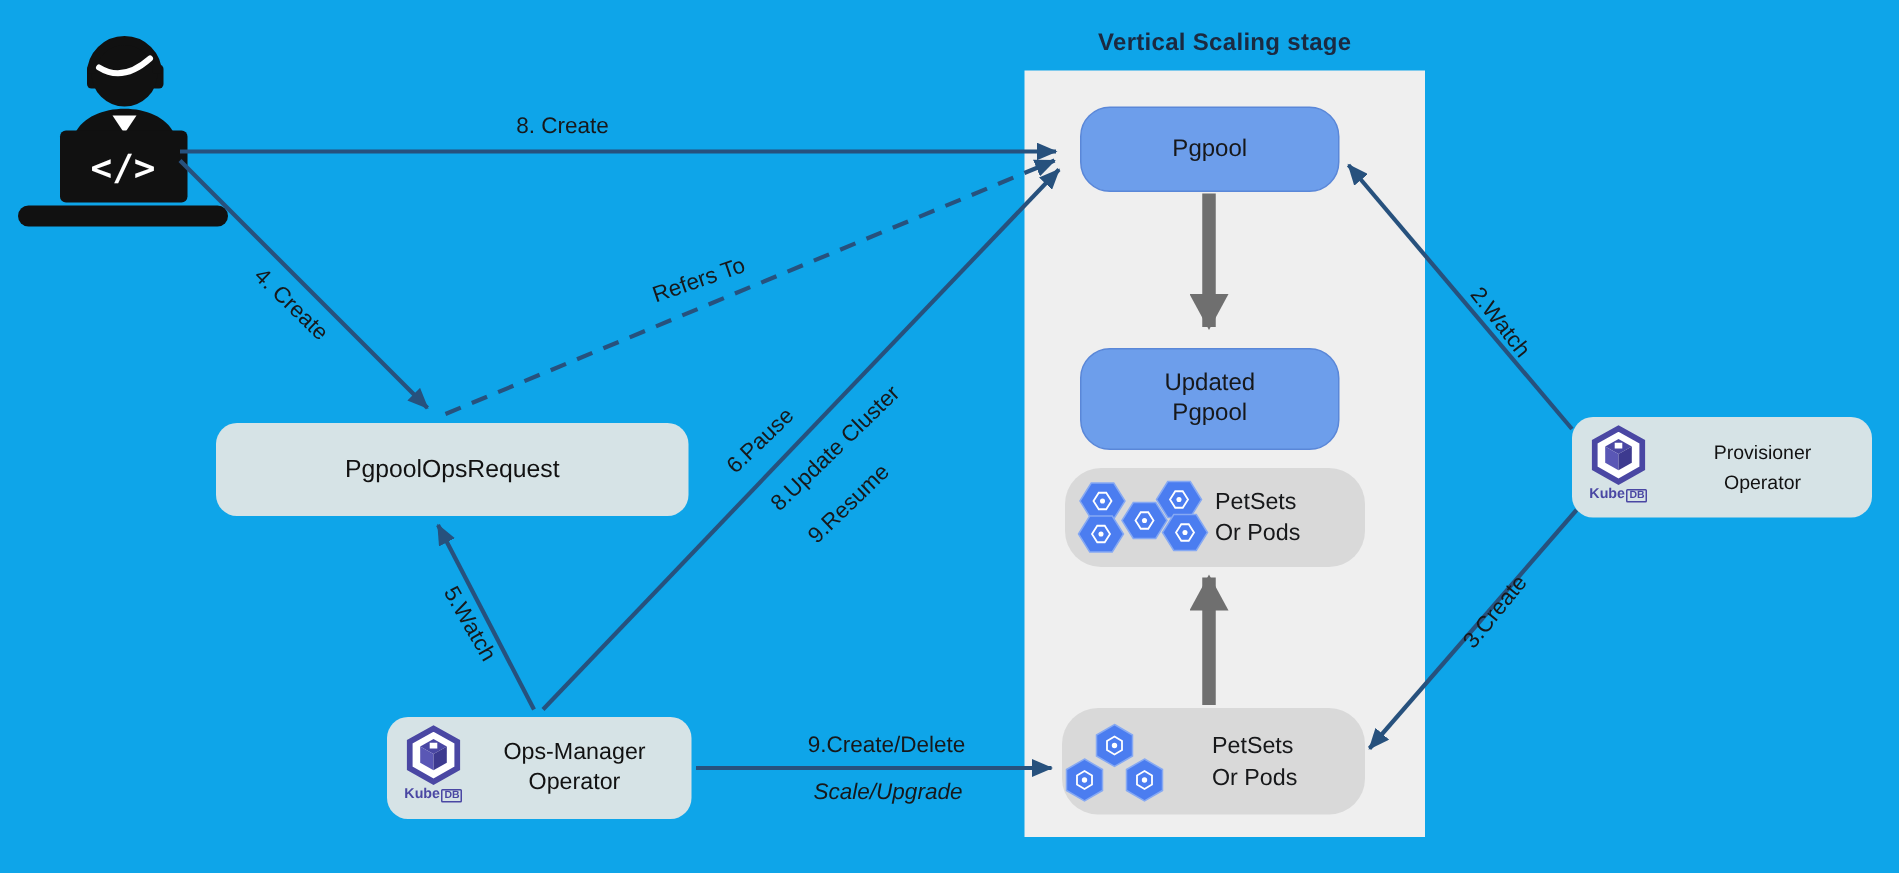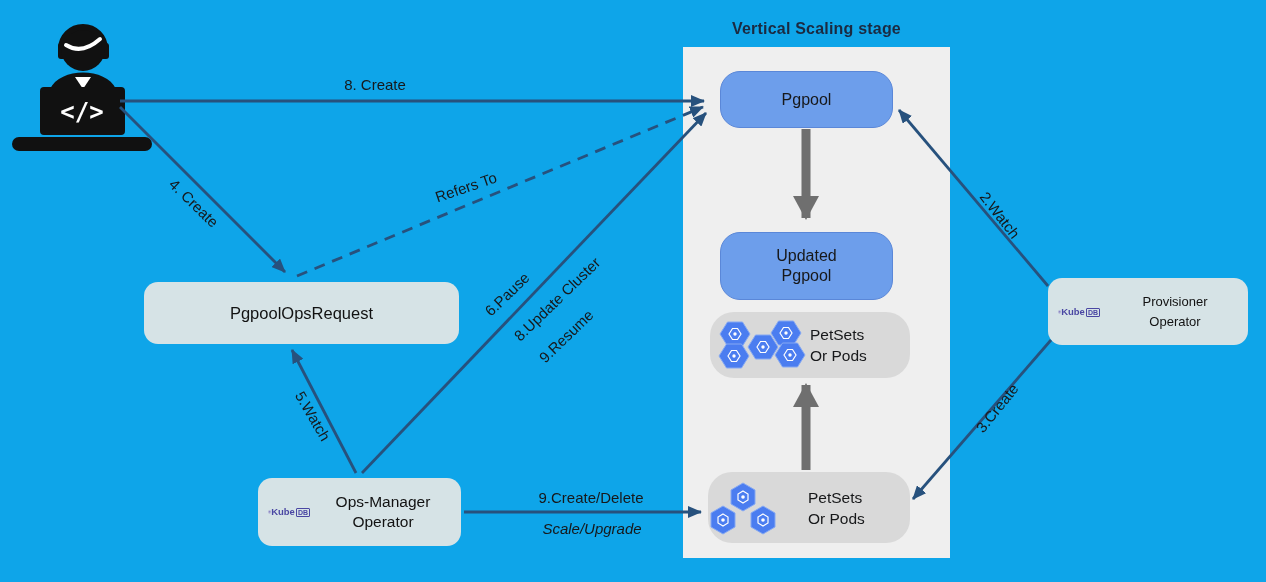--- a/index.html
+++ b/index.html
@@ -26,21 +26,21 @@
   .node-teal { background:#d6e3e6; border-radius:14px; font-size:15.5px; line-height:20px; }
   .node-gray { background:#d9d9d9; border-radius:24px; }
   .pets-text {
     position:absolute; left:100px; top:50%; transform:translateY(-50%);
     text-align:left; font-size:15.5px; line-height:21px; color:#17181a;
   }
   .ops-text { position:absolute; left:52px; right:5px; font-size:15.5px; line-height:20px; }
   .prov-text { position:absolute; left:58px; right:4px; text-align:center; font-size:13px; line-height:20px; }
   .logo {
     position:absolute; left:10px; top:5px; width:42px; height:58px;
-    display:flex; flex-direction:row; align-items:center;
+    display:flex; flex-direction:column; align-items:center;
   }
   .logo .wordmark { font-size:9.5px; font-weight:700; color:#4a47a3; line-height:10px; display:flex; align-items:center; }
   .logo .wordmark .db {
     font-size:7px; border:1px solid #4a47a3; border-radius:1px;
     padding:0 1px; margin-left:1px; line-height:7px;
   }
   .edge-label {
     position:absolute; white-space:nowrap; font-size:15px; color:#17181a;
     transform:translate(-50%,-50%);
   }

